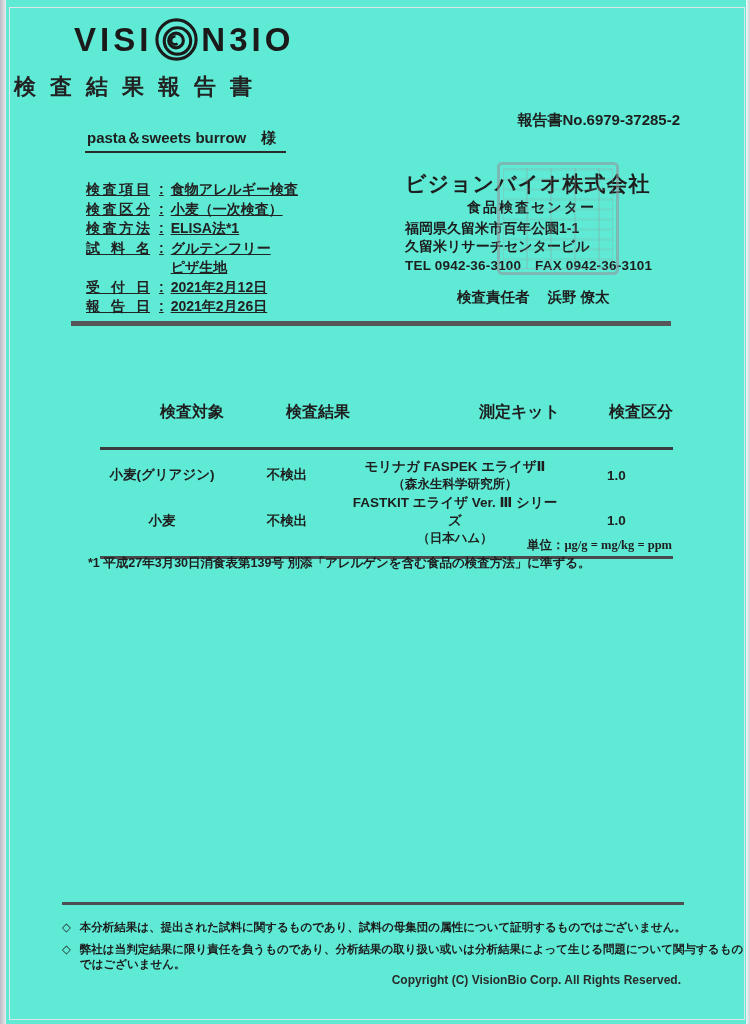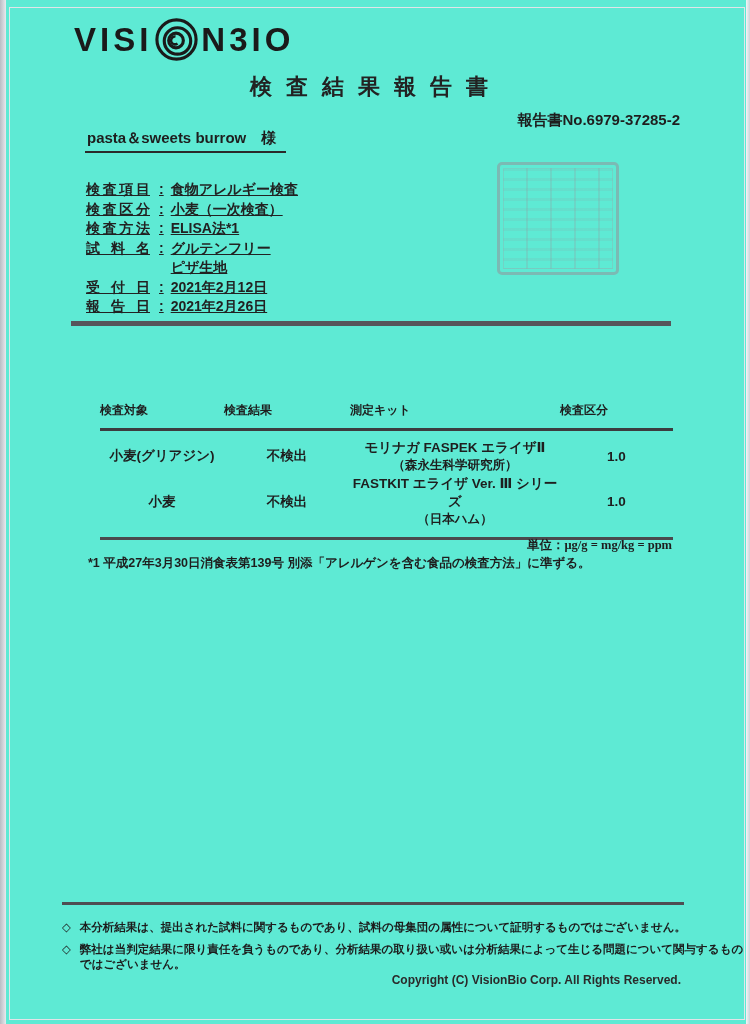--- a/index.html
+++ b/index.html
@@ -13,22 +13,22 @@
   .frame{position:absolute;left:9px;top:7px;right:5px;bottom:4px;
     border:1px solid #e3e4e8;pointer-events:none;}
 
   
   .logo{position:absolute;left:74px;top:16px;display:flex;align-items:flex-start;}
   .logo-txt{font-size:33px;font-weight:600;letter-spacing:4px;color:#1a1a1a;line-height:1;
     padding-top:7px;}
   .logo-spiral{width:47px;height:47px;margin:0 1px;}
 
   
-  .title{position:absolute;left:0;top:72px;width:100%;margin:0;text-align:center;
-    font-size:22px;font-weight:700;letter-spacing:14px;padding-left:2px;box-sizing:border-box;color:#222;}
+  .title{position:absolute;left:0;top:72px;width:100%;margin:0;text-align:left;
+    font-size:22px;font-weight:700;letter-spacing:14px;padding-left:14px;box-sizing:border-box;color:#222;}
   .report-no{position:absolute;right:70px;top:111px;font-size:15px;font-weight:600;color:#1e1e1e;}
   .customer{position:absolute;left:85px;top:129px;font-size:15px;font-weight:700;color:#1e1e1e;
     border-bottom:2px solid #2a2a2a;padding:0 10px 3px 2px;text-align:right;}
 
   
   .details{position:absolute;left:86px;top:180px;font-size:14px;font-weight:600;color:#222;text-decoration:underline;}
   .drow{display:flex;align-items:flex-start;line-height:19.5px;}
   .dlabel{display:inline-block;width:64px;text-align:justify;text-align-last:justify;}
   .dcolon{margin:0 7px 0 9px;}
   .dvalue{white-space:nowrap;}
@@ -49,21 +49,21 @@
     background:
       repeating-linear-gradient(90deg,transparent 0 22px,rgba(150,150,156,.28) 22px 24px),
       repeating-linear-gradient(0deg,transparent 0 7px,rgba(150,150,156,.16) 7px 10px);
     border:1px solid rgba(160,160,166,.35);}
 
   .divider-thick{position:absolute;left:71px;top:321px;width:600px;height:5px;background:#56565a;}
 
   
   .rtable{position:absolute;left:100px;top:402px;width:573px;color:#1e1e1e;}
   .trow{display:flex;align-items:center;}
-  .th{font-size:12px;font-weight:700;text-align:left;padding-bottom:9px;}
+  .th{font-size:16px;font-weight:700;text-align:right;padding-bottom:24px;}
   .c1{width:124px;} .c2{width:126px;} .c3{width:210px;} .c4{width:113px;}
   .hrule{height:3px;background:#3c3c3f;margin-bottom:6px;}
   .brule{height:3px;background:#4a4a4d;margin-top:9px;}
   .td{font-size:13.5px;font-weight:600;text-align:center;}
   .data-row{min-height:38px;}
   .kit2{font-size:12.5px;}
 
   .unit-note{position:absolute;right:78px;top:537px;font-size:12.5px;font-weight:600;color:#1e1e1e;font-family:Liberation Serif, serif;}
   .footnote{position:absolute;left:88px;top:555px;font-size:12.5px;font-weight:600;color:#1e1e1e;}
 
@@ -122,20 +122,30 @@
       <span class="dcolon">:</span>
       <span class="dvalue">2021年2月12日</span>
     </div>
     <div class="drow">
       <span class="dlabel">報告日</span>
       <span class="dcolon">:</span>
       <span class="dvalue">2021年2月26日</span>
     </div>
   </section>
 
+  <section class="company">
+    <div class="co-name">ビジョンバイオ株式会社</div>
+    <div class="co-dept">食品検査センター</div>
+    <div class="co-addr">福岡県久留米市百年公園1-1</div>
+    <div class="co-addr">久留米リサーチセンタービル</div>
+    <div class="co-tel">TEL 0942-36-3100　FAX 0942-36-3101</div>
+    <div class="inspector">
+      <span>検査責任者</span><span class="sep"></span><span>浜野 僚太</span>
+    </div>
+  </section>
 
   <div class="stamp">
       <div class="stamp-in"></div>
     </div>
 
   <div class="divider-thick"></div>
 
   <section class="rtable">
     <div class="trow">
       <div class="th c1">検査対象</div>

